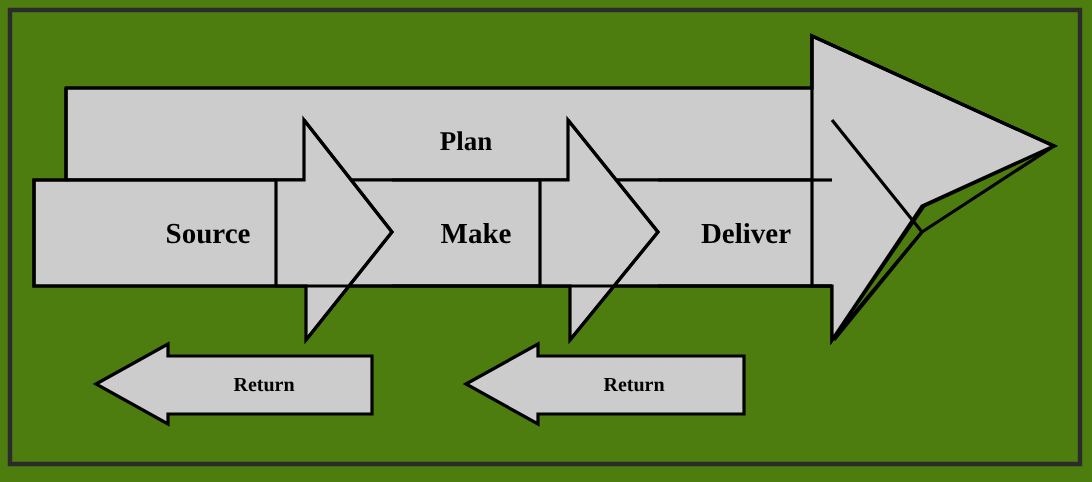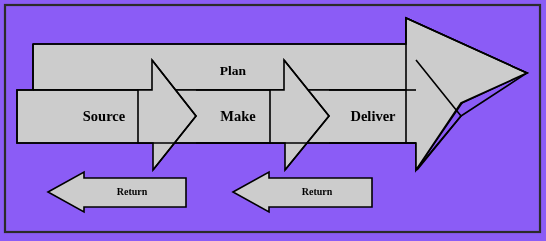--- a/index.html
+++ b/index.html
@@ -10,21 +10,21 @@
   body {
     width: 546px;
     height: 241px;
     font-family: "Liberation Serif", "DejaVu Serif", serif;
     overflow: hidden;
   }
   #diagram-root {
     position: relative;
     width: 546px;
     height: 241px;
-    background: #8b5cf6;
+    background: #4d7c0f;
   }
   #scor-svg {
     display: block;
     position: absolute;
     left: 0;
     top: 0;
   }
   .shape-fill {
     stroke: #000000;
     stroke-width: 1.6;

